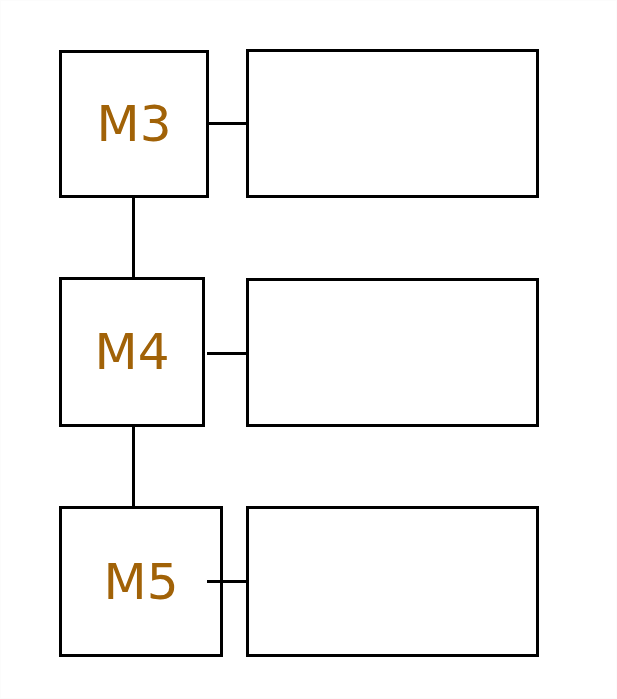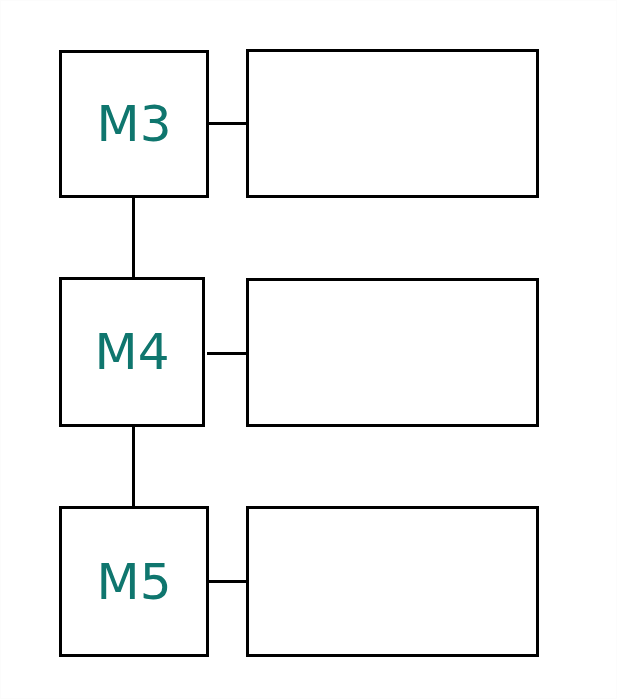--- a/index.html
+++ b/index.html
@@ -31,21 +31,21 @@
   
   .node.label-box {
     display: flex;
     align-items: center;
     justify-content: center;
   }
 
   .node-label {
     font-size: 50px;
     line-height: 1;
-    color: #0f766e;
+    color: #a16207;
     font-weight: 400;
     letter-spacing: 0px;
     user-select: none;
     white-space: nowrap;
   }
 
   
   .node.detail-box {
     background: #ffffff;
   }
@@ -80,21 +80,21 @@
   </div>
 
   <div class="connector horizontal" style="left:206px; top:351px; width:41px;"></div>
 
   <div class="node detail-box" style="left:245px; top:277px; width:293px; height:149px;">
     <span class="node-label"></span>
   </div>
 
   <div class="connector vertical" style="left:131px; top:424px; height:82px;"></div>
 
-  <div class="node label-box" style="left:58px; top:505px; width:150px; height:151px;">
+  <div class="node label-box" style="left:58px; top:505px; width:164px; height:151px;">
     <span class="node-label">M5</span>
   </div>
 
   <div class="connector horizontal" style="left:206px; top:579px; width:41px;"></div>
 
   <div class="node detail-box" style="left:245px; top:505px; width:293px; height:151px;">
     <span class="node-label"></span>
   </div>
 
 </div>

